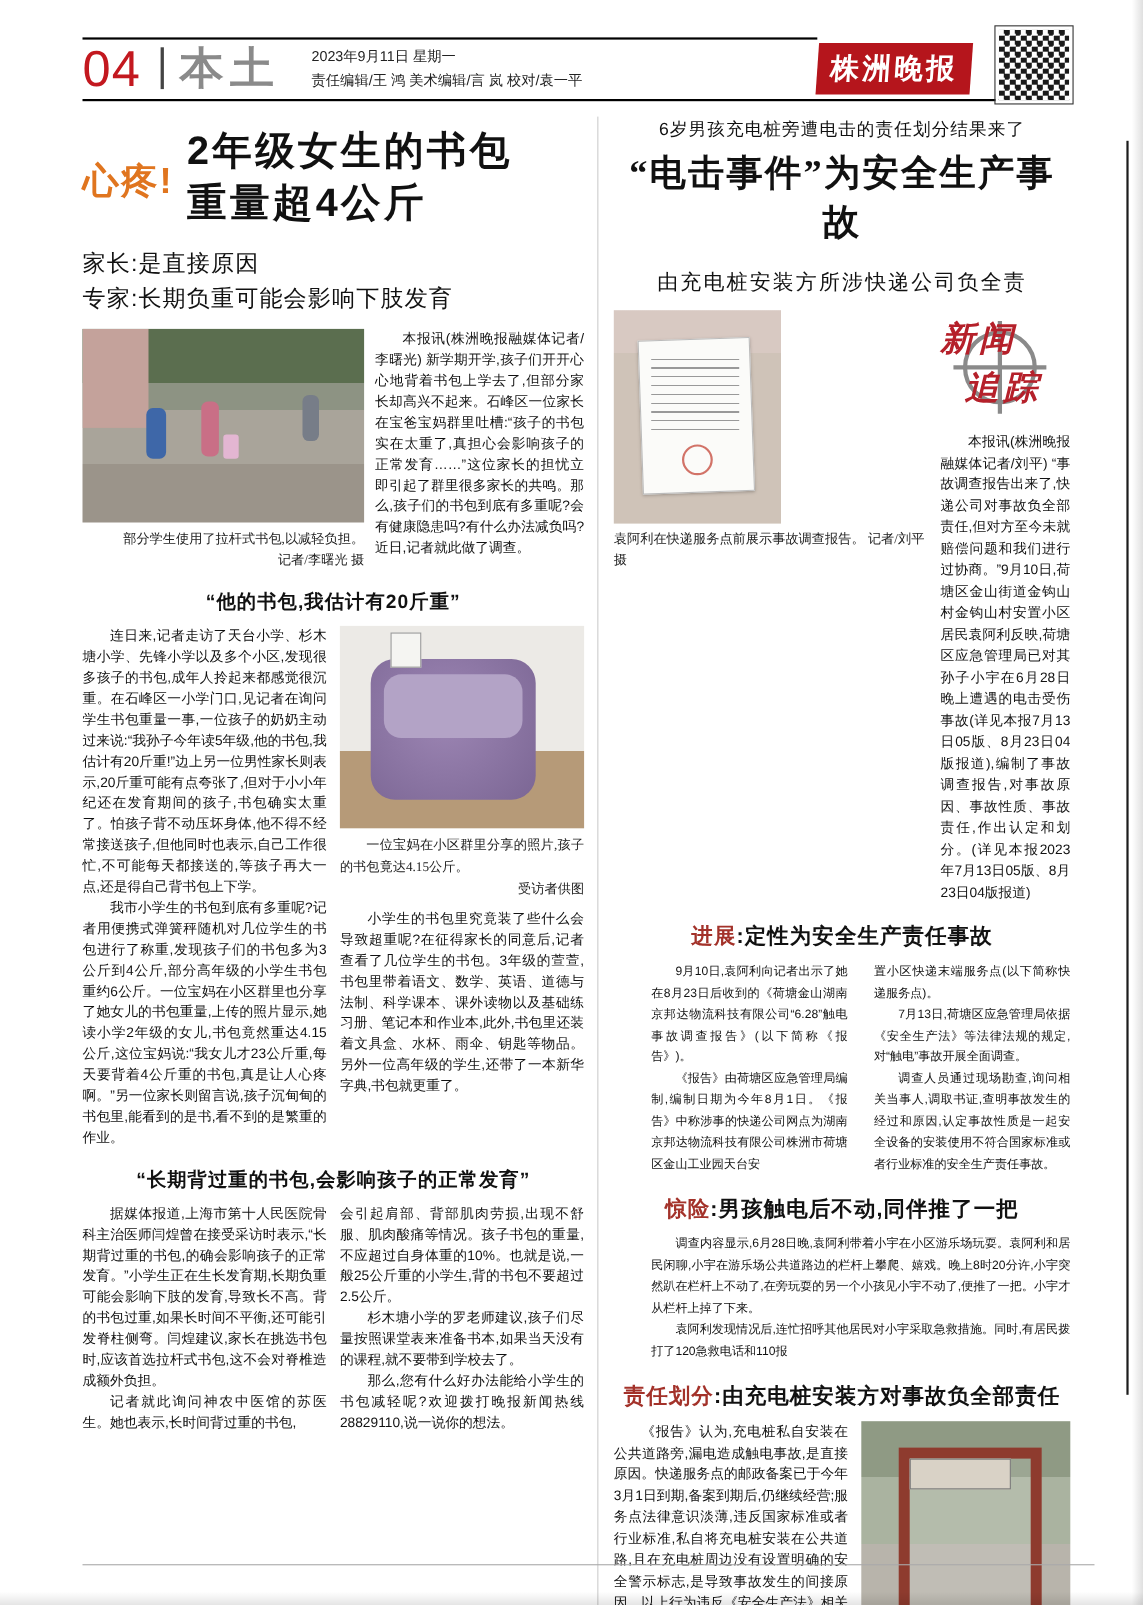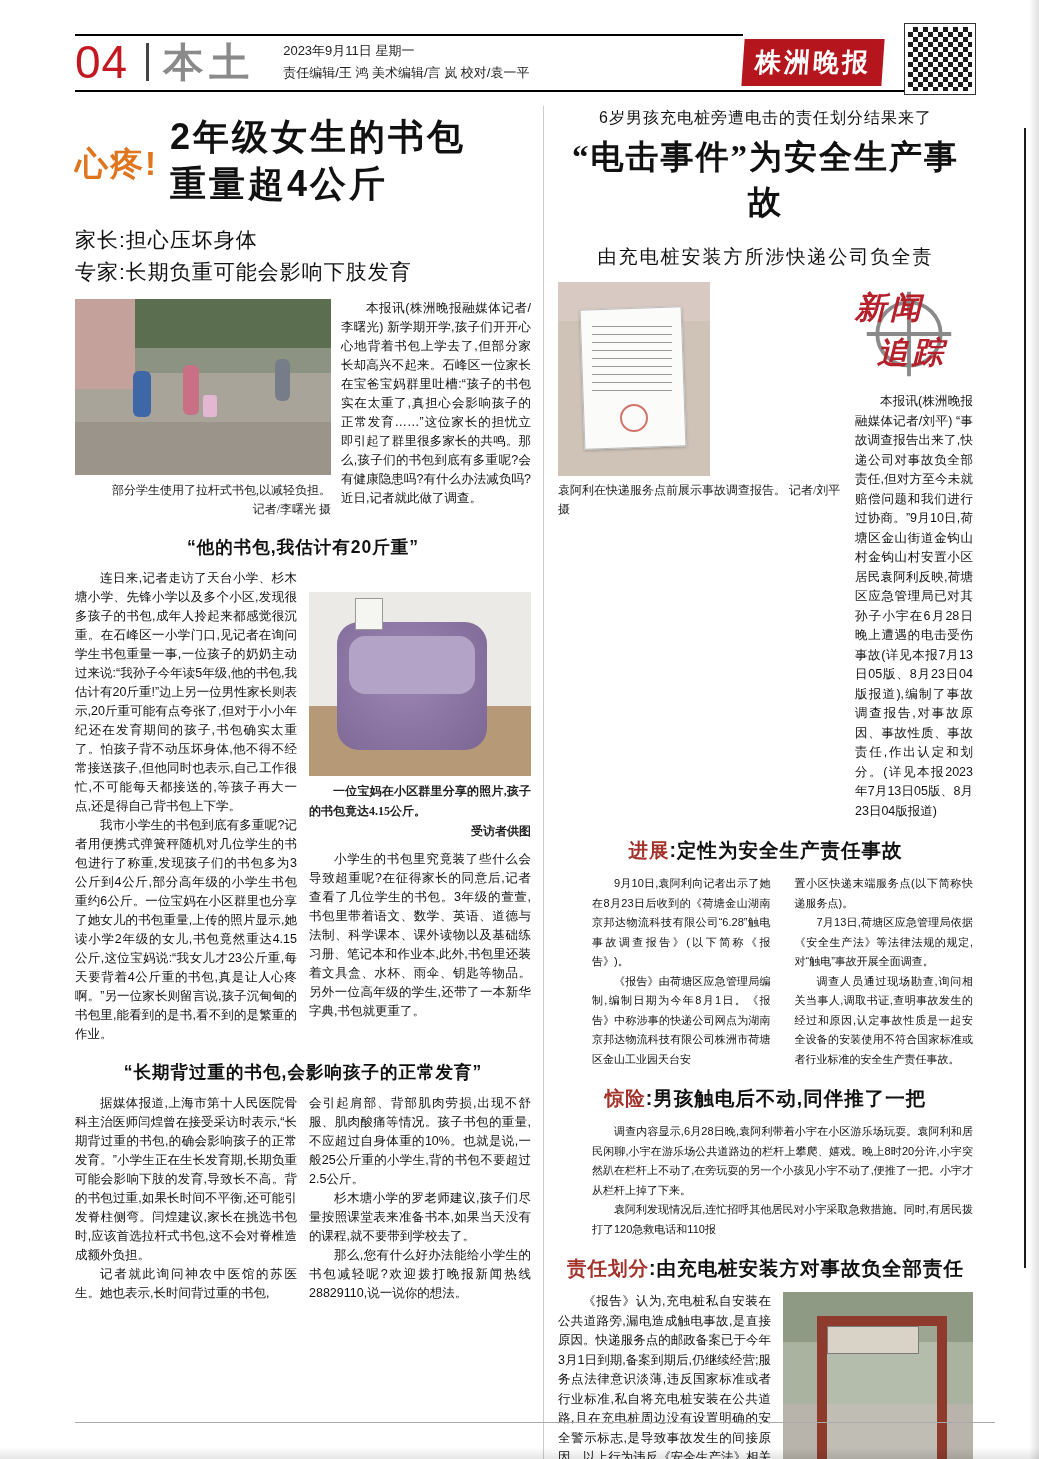--- a/index.html
+++ b/index.html
@@ -40,28 +40,28 @@
   .street .ph-bldg{position:absolute;left:0;top:0;width:60px;height:90px;background:#c4a29b;}
   .street .ph-kid1{position:absolute;left:58px;top:72px;width:18px;height:46px;background:#3e67a8;border-radius:6px;}
   .street .ph-kid2{position:absolute;left:108px;top:66px;width:16px;height:50px;background:#c96f86;border-radius:6px;}
   .street .ph-bag{position:absolute;left:128px;top:96px;width:14px;height:22px;background:#e3b6d2;border-radius:3px;}
   .street .ph-kid3{position:absolute;left:200px;top:60px;width:15px;height:42px;background:#777d88;border-radius:6px;}
   .cap-street{font-family:"Liberation Serif",serif;font-size:12px;line-height:1.6;text-align:right;margin-top:6px;color:#222;}
   .lead-col{flex:1;font-size:12.5px;line-height:19px;text-align:justify;}
   p.para{margin:0;text-indent:2em;}
   p.cont{text-indent:0;}
   .crosshead{font-size:17.5px;font-weight:bold;text-align:center;margin:16px 0 10px;letter-spacing:1px;}
-  .twocol{display:flex;gap:12px;font-size:12.5px;line-height:19px;text-align:justify;align-items:center;}
+  .twocol{display:flex;gap:12px;font-size:12.5px;line-height:19px;text-align:justify;}
   .twocol .col{flex:1;min-width:0;}
   .backpack{width:100%;height:184px;position:relative;overflow:hidden;
      background:linear-gradient(180deg,#eceae6 0 62%,#b69a78 62% 100%);}
   .backpack .ph-bagbody{position:absolute;left:28px;top:30px;width:150px;height:128px;background:radial-gradient(circle at 45% 40%,#9d86b4,#7b6694);border-radius:22px;}
   .backpack .ph-flap{position:absolute;left:40px;top:44px;width:126px;height:58px;background:#b3a3c6;border-radius:16px;}
   .backpack .ph-tag{position:absolute;left:46px;top:6px;width:26px;height:30px;background:#f5f5f2;border:1px solid #999;}
-  .cap-serif{font-family:"Liberation Serif",serif;font-size:12px;line-height:1.65;color:#222;margin-top:6px;font-weight:bold;}
+  .cap-serif{font-family:"Liberation Serif",serif;font-size:12px;line-height:1.65;color:#222;margin-top:6px;}
   .cap-serif .credit{display:block;text-align:right;}
   .cap-indent{text-indent:2em;}
 
   
   .r-kicker{font-size:16px;text-align:center;margin:2px 0 6px;letter-spacing:1px;}
   .r-headline{font-family:"Liberation Serif",serif;font-size:33px;font-weight:900;text-align:center;margin:2px 0 8px;letter-spacing:2px;}
   .r-subhead{font-size:19px;text-align:center;margin-bottom:12px;letter-spacing:2px;}
   .r-leadrow{display:flex;gap:10px;}
   .docphoto{width:152px;height:194px;position:relative;overflow:hidden;background:linear-gradient(180deg,#d8c9c2 0 20%,#cfc3b8 20% 100%);}
   .docphoto .ph-paper{position:absolute;left:24px;top:26px;width:100px;height:138px;background:#fbfbf9;border:1px solid #bbb;transform:rotate(-2deg);
@@ -120,21 +120,21 @@
 
       <article class="art-left">
         <div class="hl-block">
           <div class="kicker-orange">心疼!</div>
           <div class="hl-main">
             <div>2年级女生的书包</div>
             <div>重量超4公斤</div>
           </div>
         </div>
         <div class="decks">
-          <div>家长:担心压坏身体</div>
+          <div>家长:是直接原因</div>
           <div>专家:长期负重可能会影响下肢发育</div>
         </div>
 
         <div class="lead-row">
           <figure class="figure">
             <div class="street">
               <div class="ph-bldg"></div>
               <div class="ph-kid1"></div>
               <div class="ph-kid2"></div>
               <div class="ph-bag"></div>

